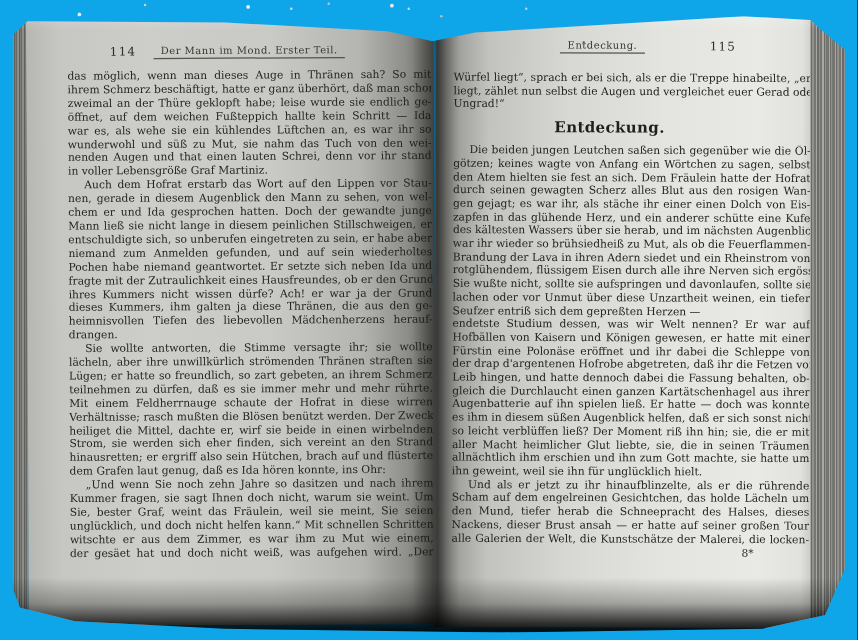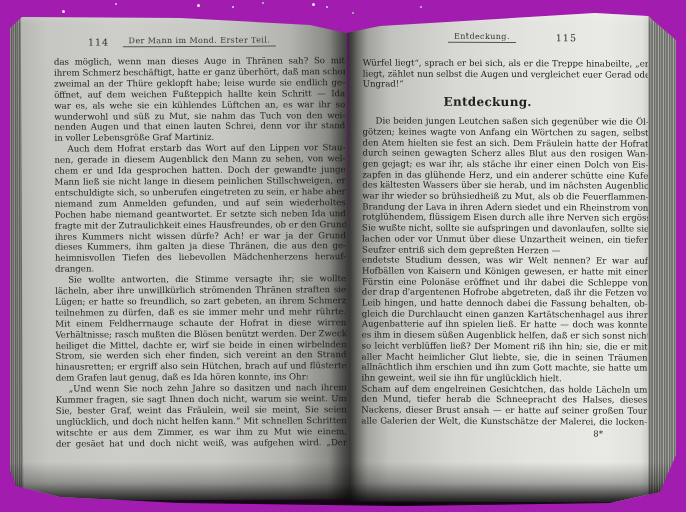--- a/index.html
+++ b/index.html
@@ -1,18 +1,18 @@
 <!DOCTYPE html>
 <html><head>
 <meta charset="utf-8">
 <style>
   html,body { margin:0; padding:0; background:#000; }
   .stage {
     position:relative; width:686px; height:512px; overflow:hidden;
-    background:#a21caf;
+    background:#0ea5e9;
     font-family:"DejaVu Serif","Liberation Serif",serif;
   }
   .book { position:absolute; inset:0;
     clip-path:polygon(10px 28px, 22px 17px, 180px 18px, 310px 25px, 346px 33px,
       380px 26px, 595px 13px, 648px 16px, 676px 40px, 676px 455px, 660px 492px,
       610px 503px, 400px 506px, 180px 503px, 60px 497px, 16px 486px, 10px 470px);
   }
   .edge { position:absolute; }
   .edge-left { left:10px; top:16px; width:13px; height:478px;
     background:repeating-linear-gradient(90deg,#8d8d89 0 1px,#5f5f5b 1px 2px,#7b7b77 2px 3px,#686864 3px 4px);
@@ -27,21 +27,21 @@
   }
   .page-right { left:348px; top:12px; width:302px; height:490px; padding:20px 2px 0 14px;
     background:linear-gradient(90deg,#6d6d69 0%,#9c9c98 5%,#c2c2be 14%,#d7d7d3 35%,#e3e3df 60%,#e9e9e5 85%,#e1e1dd 97%,#c9c9c5 100%);
     transform:rotate(0.25deg);
   }
   .headrow { position:relative; height:12px; text-align:center;
     font-size:8px; letter-spacing:0.4px; color:#38372f; }
   .runhead { display:inline-block; border-bottom:1px solid #55544c; padding:0 6px 1px 6px; white-space:nowrap; }
   .pagenum { position:absolute; top:0; font-size:9.5px; letter-spacing:1px; color:#2e2d27; }
   .pagenum-left { left:34px; }
-  .pagenum-right { right:72px;margin-left:24px; }
+  .pagenum-right { right:60px;margin-left:24px; }
   .headrow-right .runhead { transform:translateX(-24px); }
   .textcol { width:291px; font-size:8.6px; line-height:10.9px; }
   .page-right .textcol { width:286px; line-height:10.7px; }
   .textcol-main-left { margin-top:8px; }
   .textcol-cont { margin-top:14px; }
   .textcol-main-right { margin-top:6px; }
   .line { text-align:justify; text-align-last:justify; white-space:nowrap; overflow:hidden; }
   .line.ind { text-indent:13px; }
   .line.pend { text-align-last:left; }
   .chapter { margin:4px 0 0 0; text-align:center; font-size:12px; font-weight:bold;
@@ -154,20 +154,21 @@
           <div class="line">Fürstin eine Polonäse eröffnet und ihr dabei die Schleppe von</div>
           <div class="line">der drap d'argentenen Hofrobe abgetreten, daß ihr die Fetzen vom</div>
           <div class="line">Leib hingen, und hatte dennoch dabei die Fassung behalten, ob-</div>
           <div class="line">gleich die Durchlaucht einen ganzen Kartätschenhagel aus ihrer</div>
           <div class="line">Augenbatterie auf ihn spielen ließ. Er hatte — doch was konnte</div>
           <div class="line">es ihm in diesem süßen Augenblick helfen, daß er sich sonst nicht</div>
           <div class="line">so leicht verblüffen ließ? Der Moment riß ihn hin; sie, die er mit</div>
           <div class="line">aller Macht heimlicher Glut liebte, sie, die in seinen Träumen</div>
           <div class="line">allnächtlich ihm erschien und ihn zum Gott machte, sie hatte um</div>
           <div class="line pend">ihn geweint, weil sie ihn für unglücklich hielt.</div>
+          <div class="line ind">Und als er jetzt zu ihr hinaufblinzelte, als er die rührende</div>
           <div class="line">Scham auf dem engelreinen Gesichtchen, das holde Lächeln um</div>
           <div class="line">den Mund, tiefer herab die Schneepracht des Halses, dieses</div>
           <div class="line">Nackens, dieser Brust ansah — er hatte auf seiner großen Tour</div>
           <div class="line">alle Galerien der Welt, die Kunstschätze der Malerei, die locken-</div>
         </div>
       <div class="sig">8*</div>
       <div class="speck" style="left:117px;top:21px;width:2px;height:3px;background:#6b6a64;"></div>
     </div>
 
     <div class="gutter"></div>

